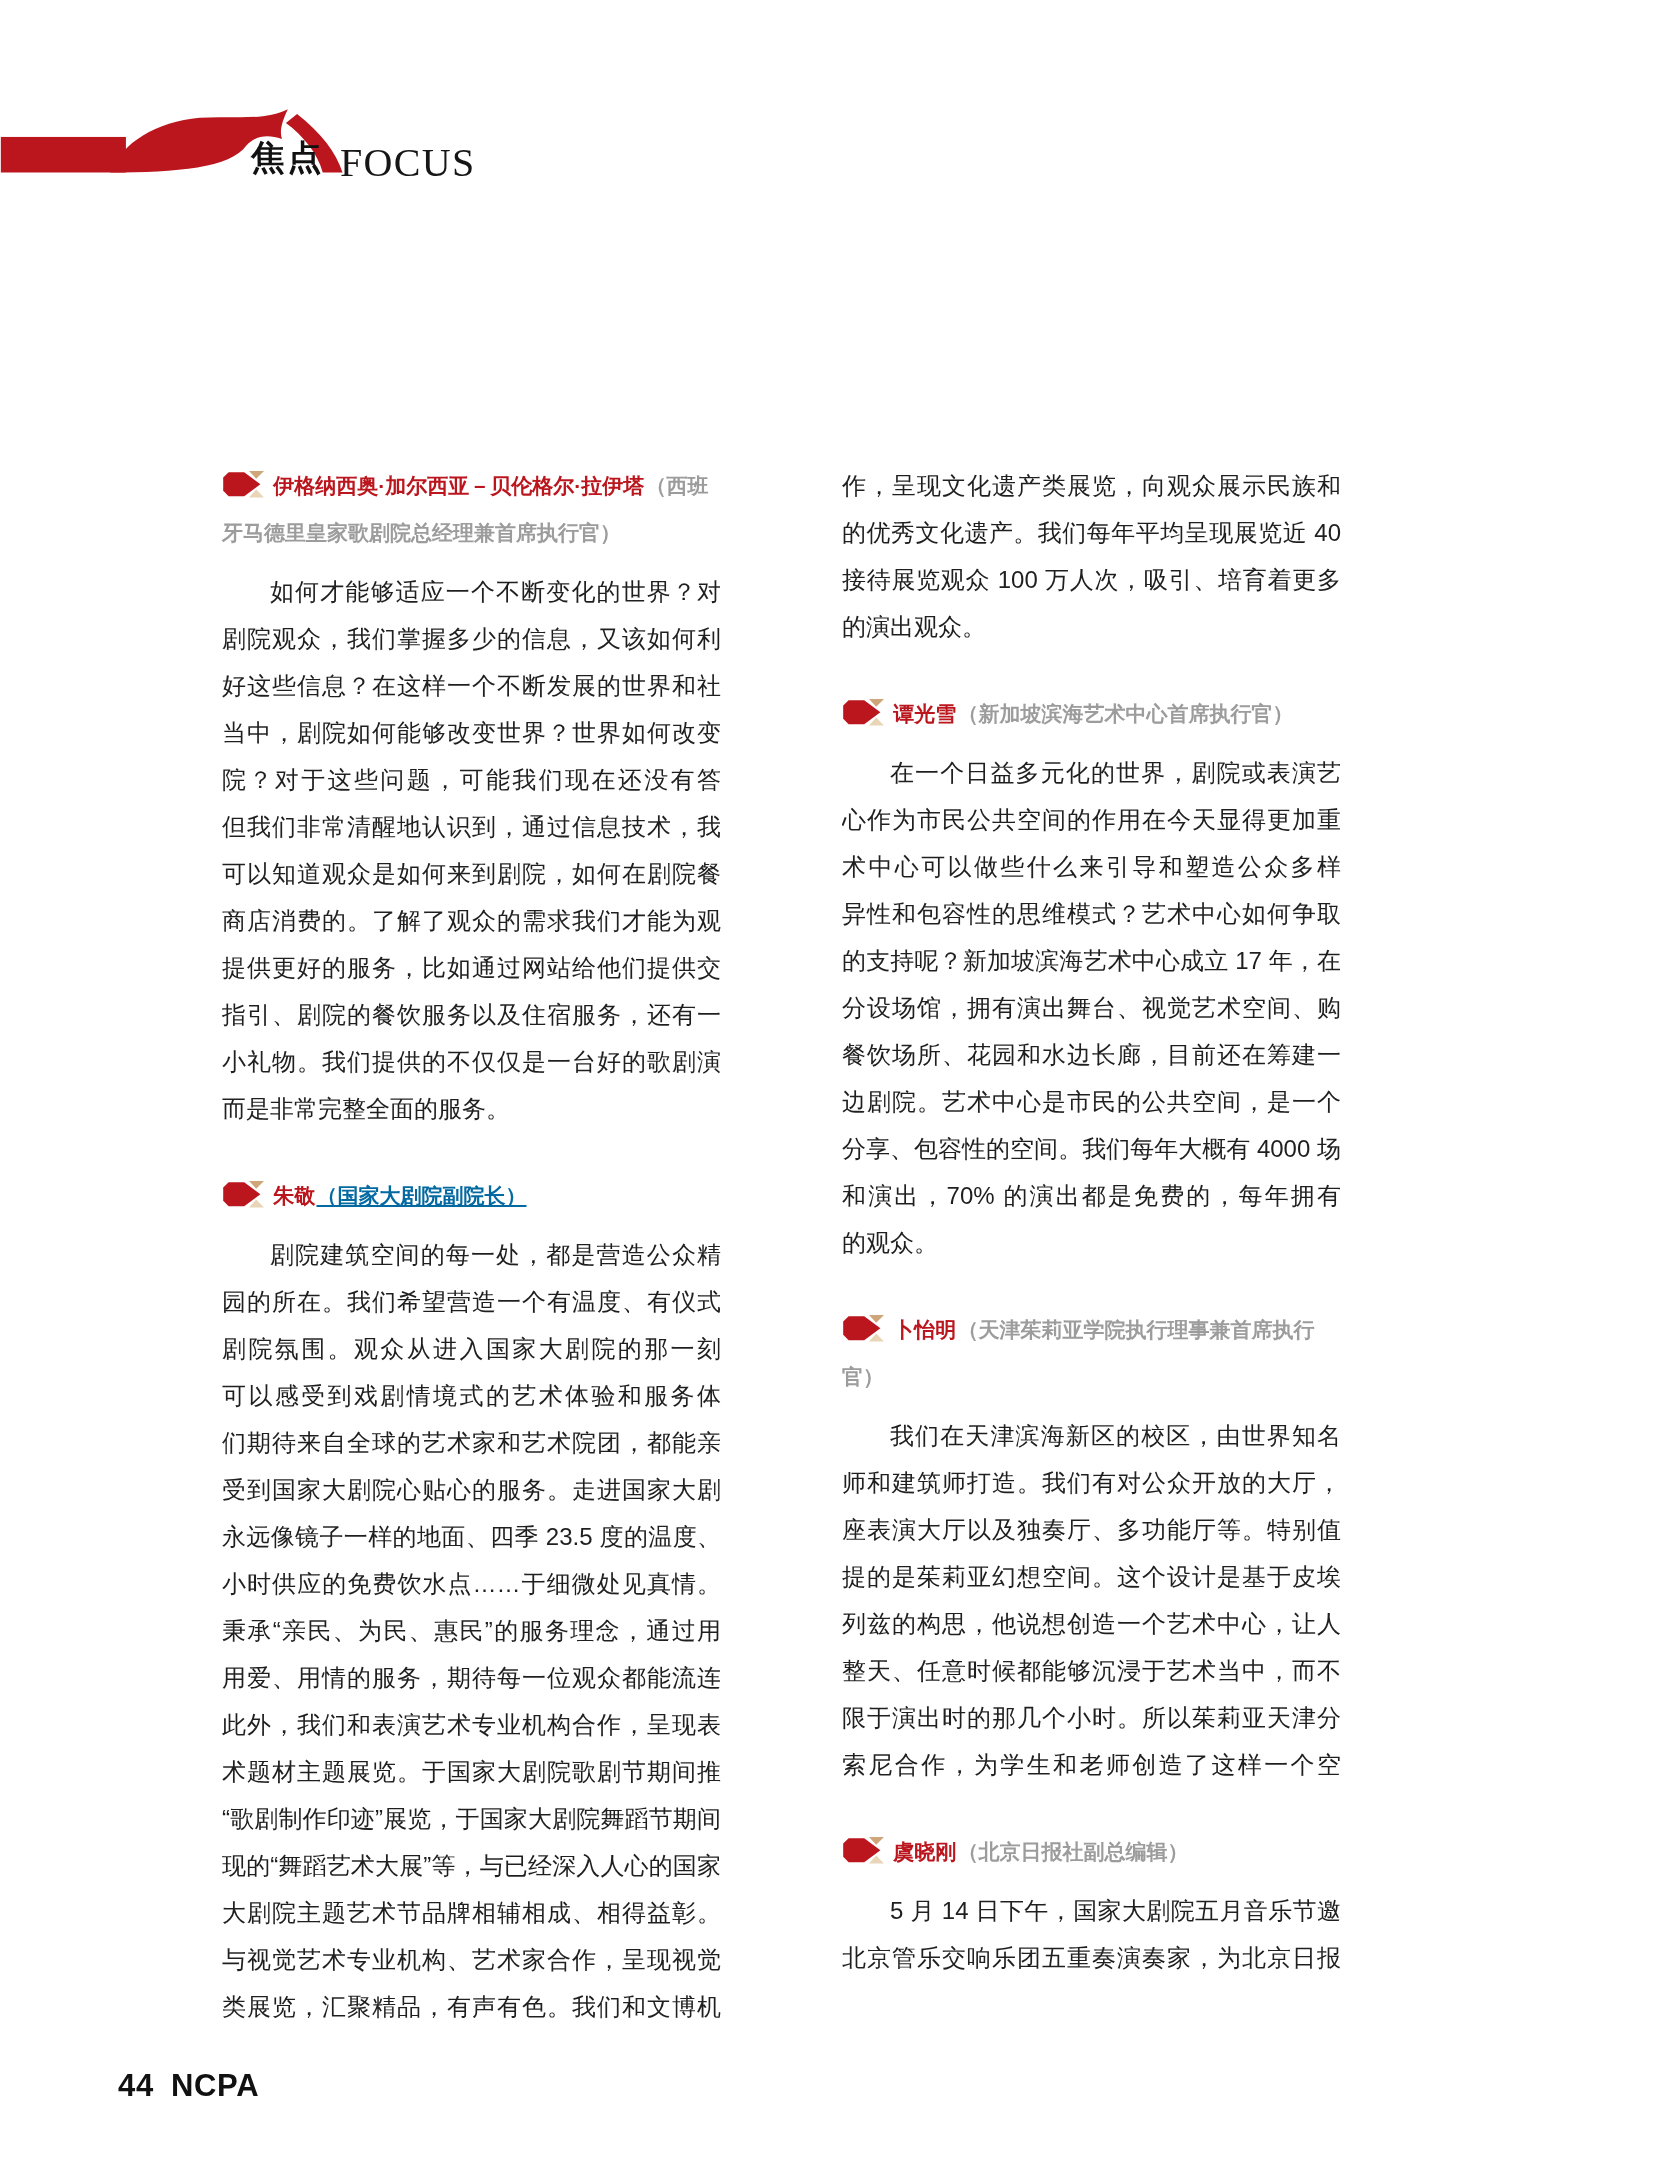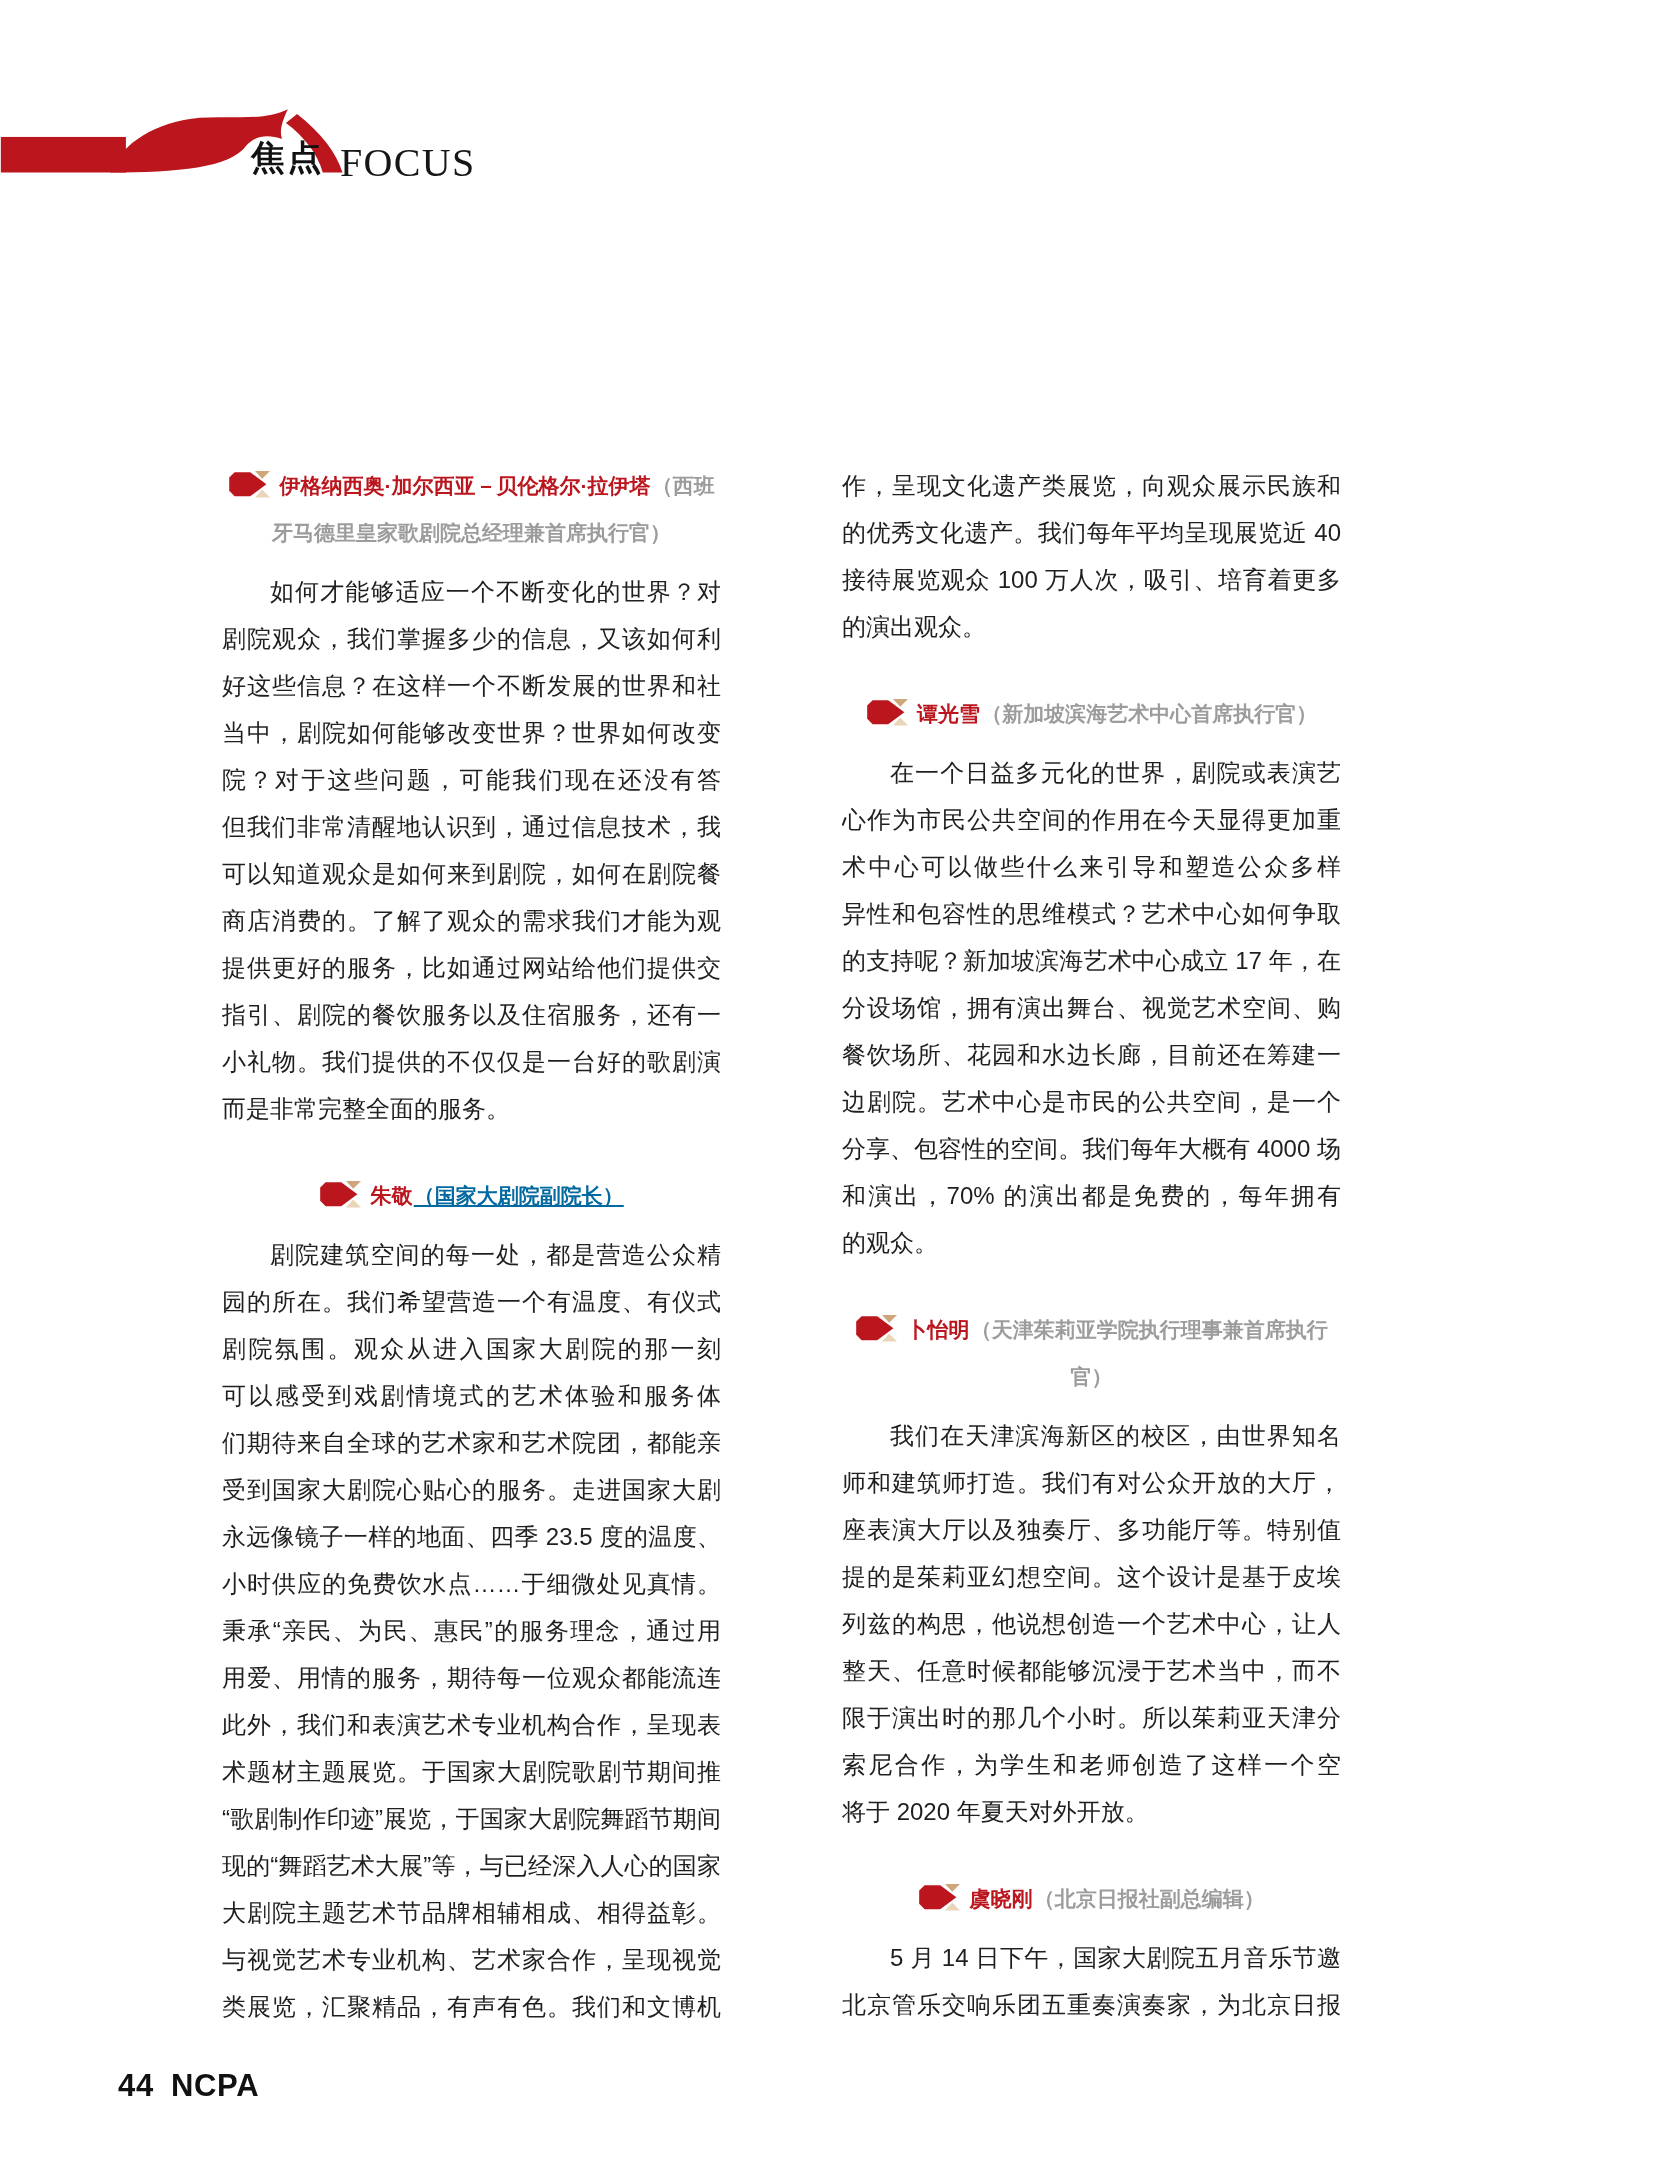--- a/index.html
+++ b/index.html
@@ -22,21 +22,21 @@
     font-size:40px; font-weight:400; color:#161616; letter-spacing:1.3px;
   }
   
   .column { position:absolute; top:462px; width:499px; color:#1f1f1f; }
   .col-left  { left:222px; }
   .col-right { left:842px; }
   .section { display:block; }
   .section-header {
     font-size:21px; font-weight:bold; line-height:47px;
     margin:40px 0 12px 0;
-    text-align:center;
+    text-align:left;
   }
   .section:first-child .section-header { margin-top:0; }
   .speaker-icon {
     display:inline-block; width:42px; height:26.4px;
     margin-right:9.2px; vertical-align:-4.6px;
   }
   .speaker-name  { margin-right:1.3px; }
   .line {
     font-size:24px; line-height:47px; height:47px;
     text-align:justify; text-align-last:justify;
@@ -141,21 +141,20 @@
     <polygon points="57,31 70,44 45,44" fill="#e9d6b8"></polygon>
   </svg><span class="speaker-name" style="color: rgb(187, 22, 30);">卜怡明</span><span class="speaker-title" style="color: rgb(156, 156, 156);">（天津茱莉亚学院执行理事兼首席执行官）</span></div>
       <div class="line indent">我们在天津滨海新区的校区，由世界知名设计</div>
       <div class="line">师和建筑师打造。我们有对公众开放的大厅，还有三</div>
       <div class="line">座表演大厅以及独奏厅、多功能厅等。特别值得一</div>
       <div class="line">提的是茱莉亚幻想空间。这个设计是基于皮埃尔·布</div>
       <div class="line">列兹的构思，他说想创造一个艺术中心，让人们一</div>
       <div class="line">整天、任意时候都能够沉浸于艺术当中，而不仅仅</div>
       <div class="line">限于演出时的那几个小时。所以茱莉亚天津分校和</div>
       <div class="line">索尼合作，为学生和老师创造了这样一个空间，它</div>
-      <div class="line end">将于 2020 年夏天对外开放。</div>
     </section>
     <section class="section">
       <div class="section-header"><svg class="speaker-icon" viewBox="0 0 70 44" aria-hidden="true">
     <polygon points="11,2 37,2 64,22 37,42 11,42 2,33 2,11" fill="#bb161e"></polygon>
     <polygon points="45,0 70,0 57,13" fill="#cfa67a"></polygon>
     <polygon points="57,31 70,44 45,44" fill="#e9d6b8"></polygon>
   </svg><span class="speaker-name" style="color: rgb(187, 22, 30);">虞晓刚</span><span class="speaker-title" style="color: rgb(156, 156, 156);">（北京日报社副总编辑）</span></div>
       <div class="line indent">5 月 14 日下午，国家大剧院五月音乐节邀请了</div>
       <div class="line">北京管乐交响乐团五重奏演奏家，为北京日报报业集</div>
     </section>

